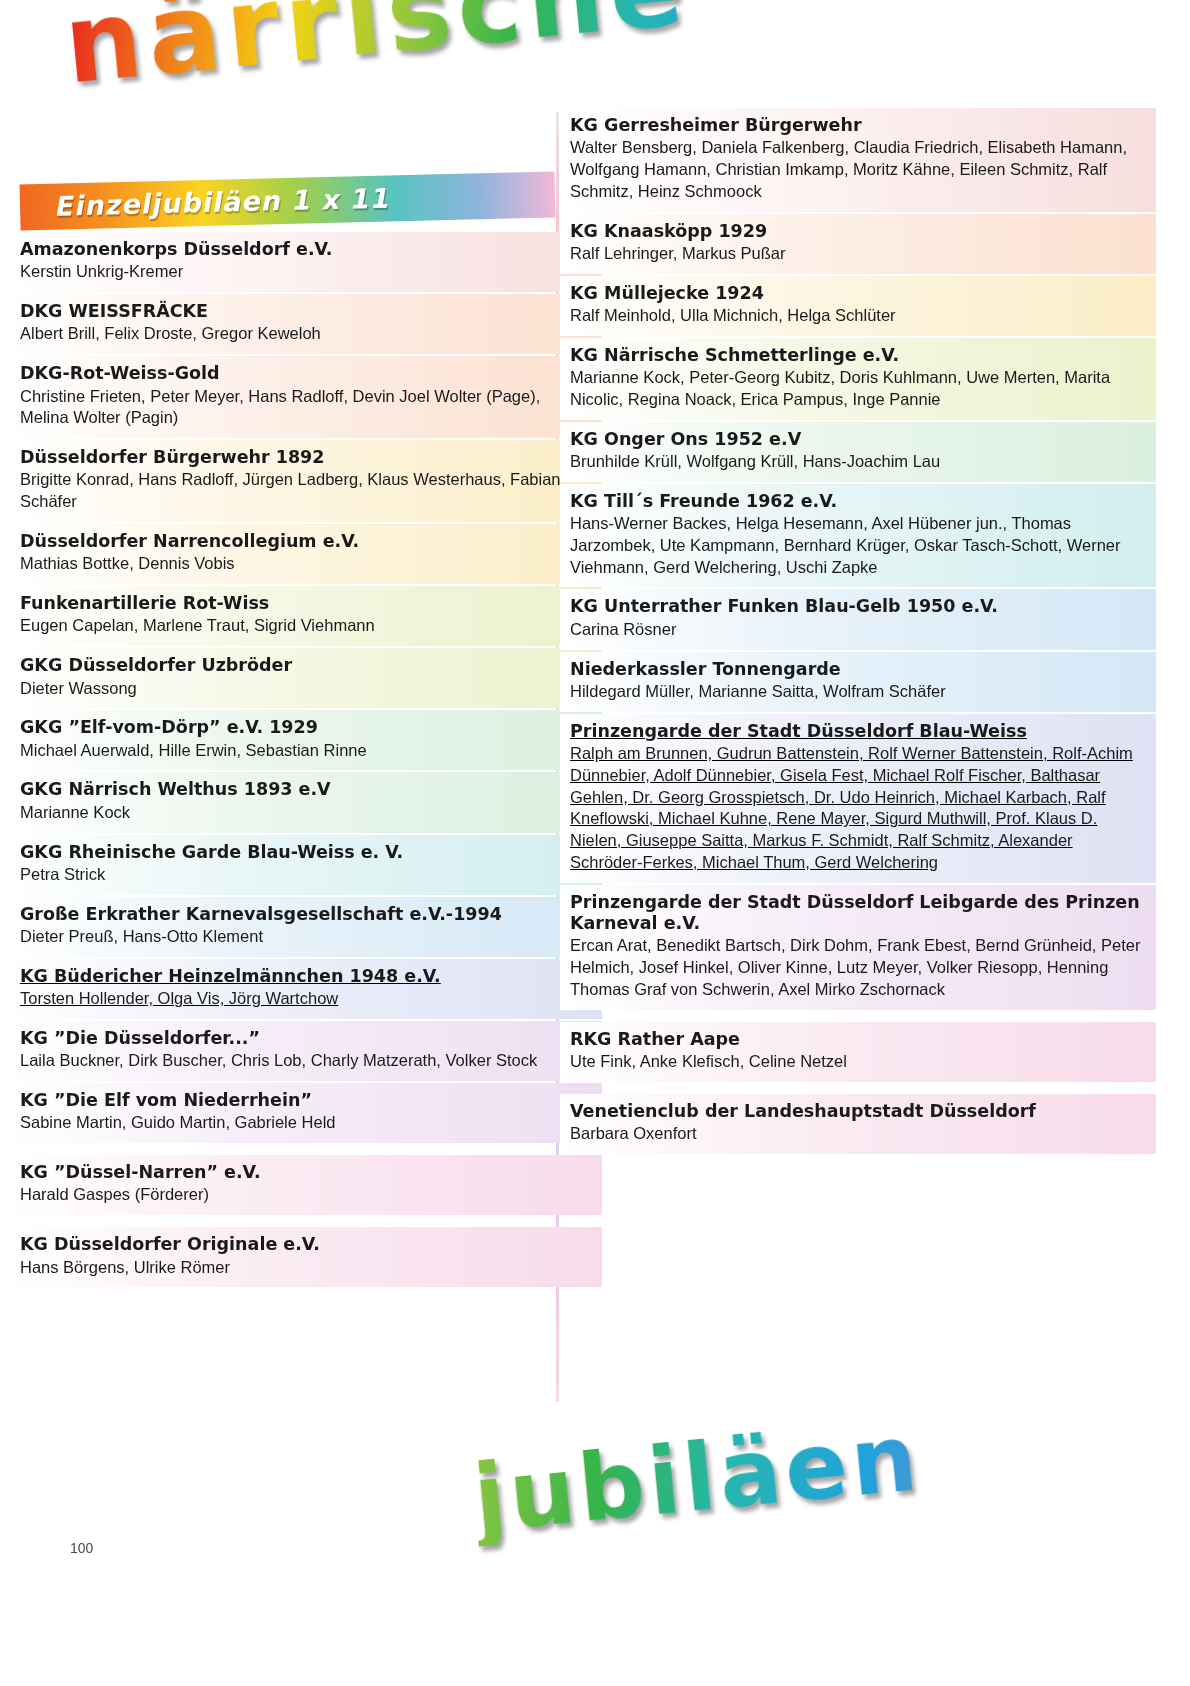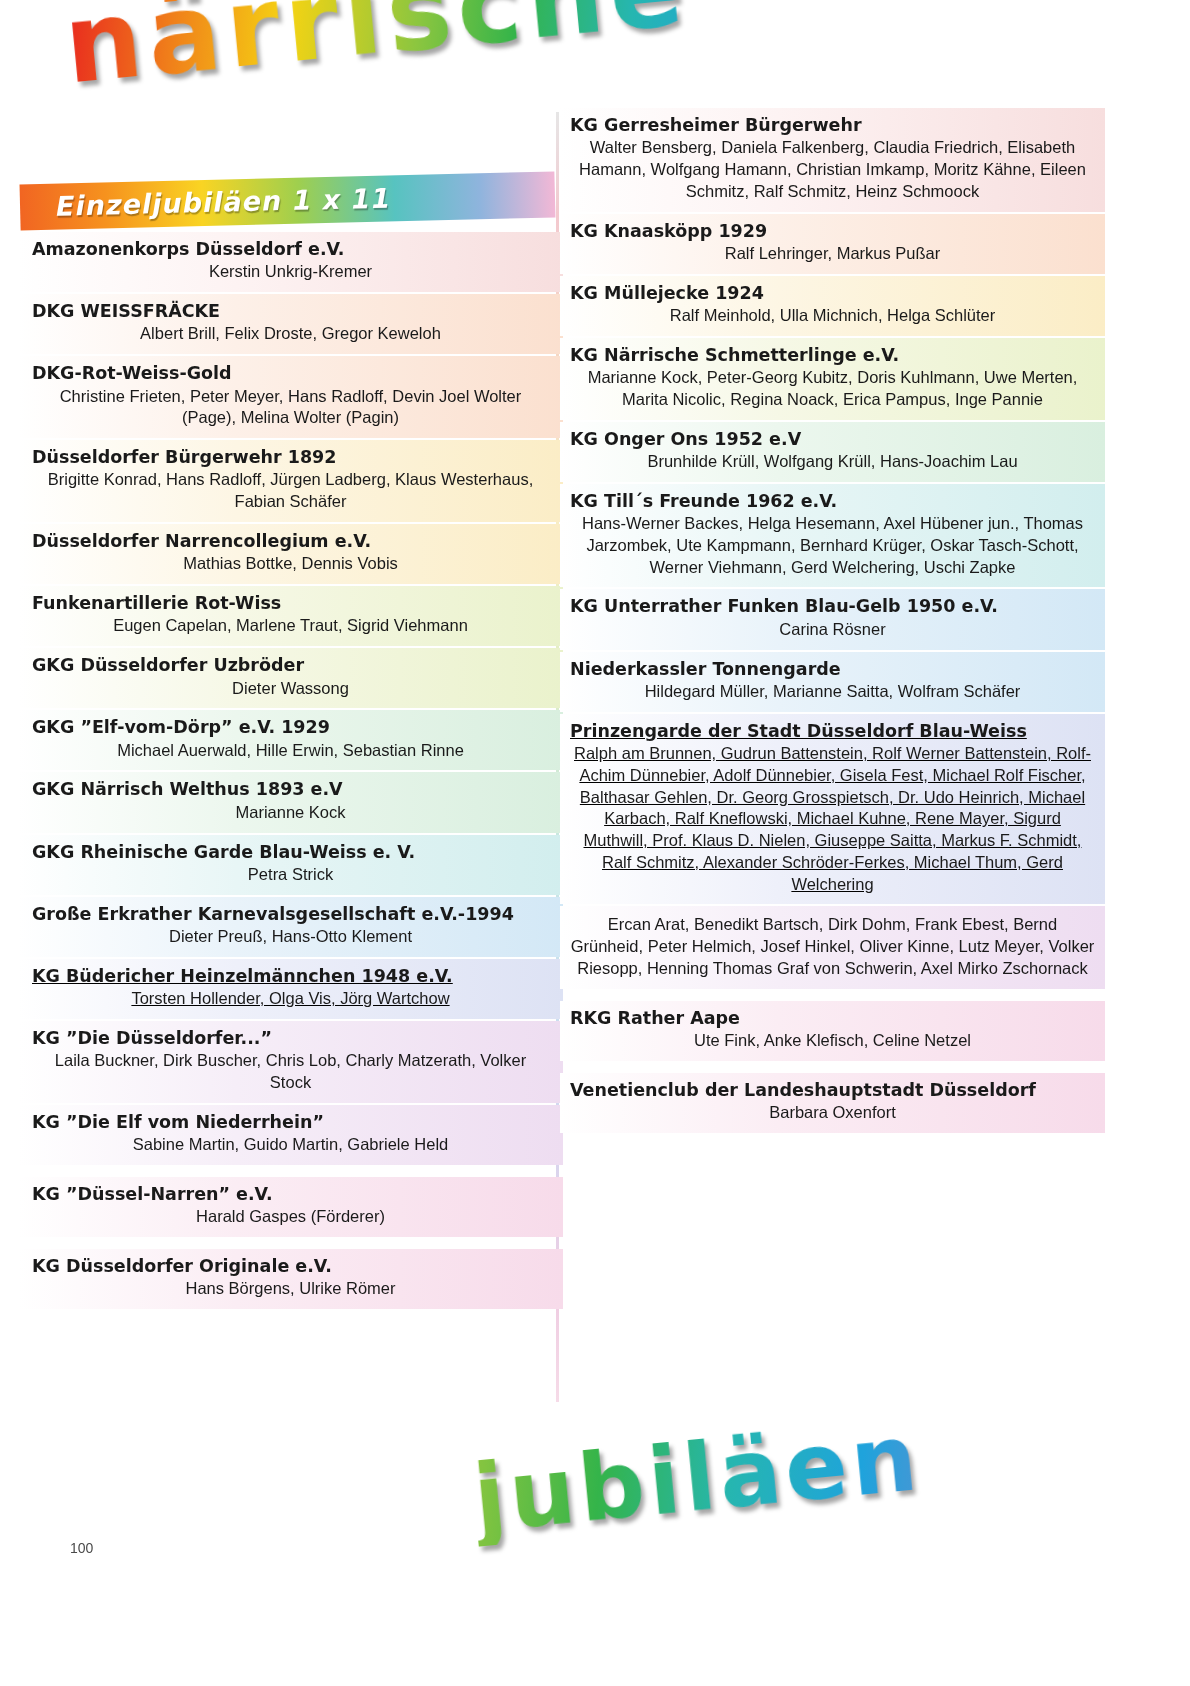--- a/index.html
+++ b/index.html
@@ -90,23 +90,23 @@
     font-size: 27px;
     color: #ffffff;
     letter-spacing: 1px;
     text-shadow: 1px 2px 1px rgba(0,0,0,0.30);
     white-space: nowrap;
   }
 
   
   .col {
     position: absolute;
-    width: 545px;
-  }
-  .col-left  { left: 18px;  top: 232px; }
+    width: 596px;
+  }
+  .col-left  { left: 6px;  top: 232px; }
   .col-right { left: 560px; top: 108px; }
 
   
   .entry {
     position: relative;
     padding: 7px 14px 9px 14px;
     margin-bottom: 2px;
     box-sizing: border-box;
   }
   .entry .club {
@@ -115,21 +115,21 @@
     font-size: 17.5px;
     color: #1a1a1a;
     line-height: 1.22;
     text-align: left;
   }
   .entry .members {
     font-family: "Liberation Sans", sans-serif;
     font-size: 16.5px;
     color: #1a1a1a;
     line-height: 1.32;
-    text-align: center;
+    text-align: left;
     margin-top: 1px;
   }
 
   
   .s0  { background: linear-gradient(90deg, #ffffff 0%, #fdf3f3 40%, #f7dede 100%); }
   .s1  { background: linear-gradient(90deg, #ffffff 0%, #fdf0e8 40%, #fbe0cf 100%); }
   .s2  { background: linear-gradient(90deg, #ffffff 0%, #fdf6e4 40%, #fbedc6 100%); }
   .s3  { background: linear-gradient(90deg, #ffffff 0%, #f6f8e6 40%, #eaf2cc 100%); }
   .s4  { background: linear-gradient(90deg, #ffffff 0%, #ecf7ee 40%, #d9efdf 100%); }
   .s5  { background: linear-gradient(90deg, #ffffff 0%, #e8f6f6 40%, #d2eeee 100%); }
@@ -275,20 +275,21 @@
   </div>
   <div class="entry s6">
     <div class="club">Niederkassler Tonnengarde</div>
     <div class="members">Hildegard Müller, Marianne Saitta, Wolfram Schäfer</div>
   </div>
   <div class="entry s7">
     <div class="club">Prinzengarde der Stadt Düsseldorf Blau-Weiss</div>
     <div class="members">Ralph am Brunnen, Gudrun Battenstein, Rolf Werner Battenstein, Rolf-Achim Dünnebier, Adolf Dünnebier, Gisela Fest, Michael Rolf Fischer, Balthasar Gehlen, Dr. Georg Grosspietsch, Dr. Udo Heinrich, Michael Karbach, Ralf Kneflowski, Michael Kuhne, Rene Mayer, Sigurd Muthwill, Prof. Klaus D. Nielen, Giuseppe Saitta, Markus F. Schmidt, Ralf Schmitz, Alexander Schröder-Ferkes, Michael Thum, Gerd Welchering</div>
   </div>
   <div class="entry s8">
+    <div class="club">Prinzengarde der Stadt Düsseldorf Leibgarde des Prinzen Karneval e.V.</div>
     <div class="members">Ercan Arat, Benedikt Bartsch, Dirk Dohm, Frank Ebest, Bernd Grünheid, Peter Helmich, Josef Hinkel, Oliver Kinne, Lutz Meyer, Volker Riesopp, Henning Thomas Graf von Schwerin, Axel Mirko Zschornack</div>
   </div>
   <div class="entry s9">
     <div class="club">RKG Rather Aape</div>
     <div class="members">Ute Fink, Anke Klefisch, Celine Netzel</div>
   </div>
   <div class="entry s9">
     <div class="club">Venetienclub der Landeshauptstadt Düsseldorf</div>
     <div class="members">Barbara Oxenfort</div>
   </div>

